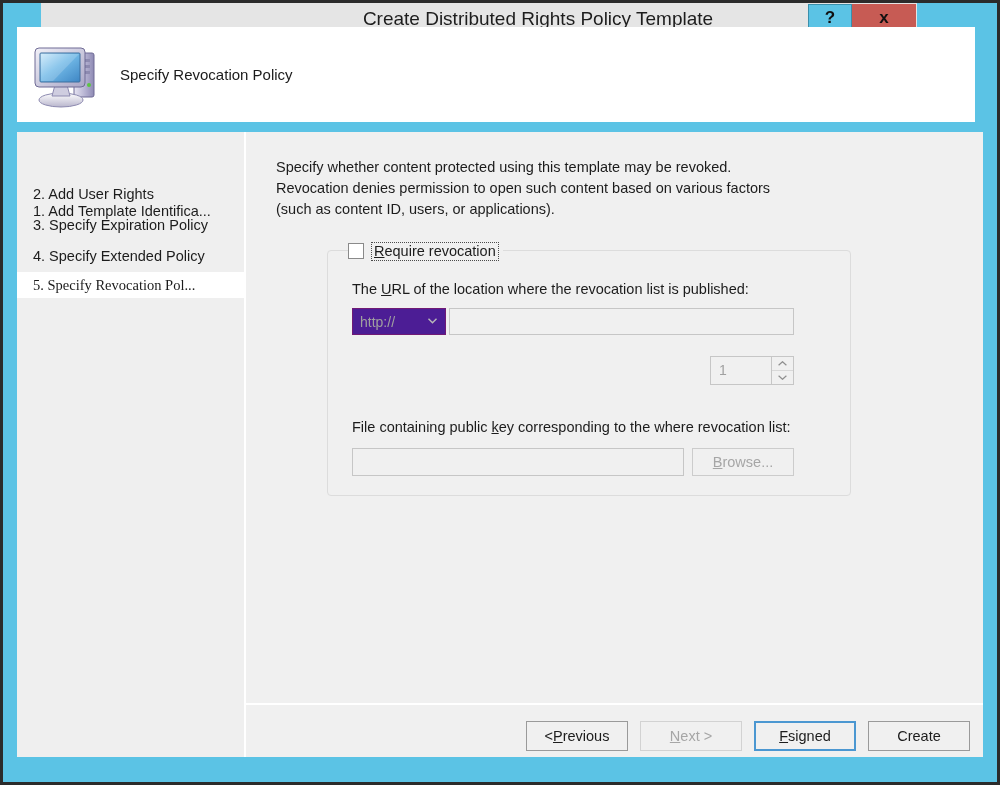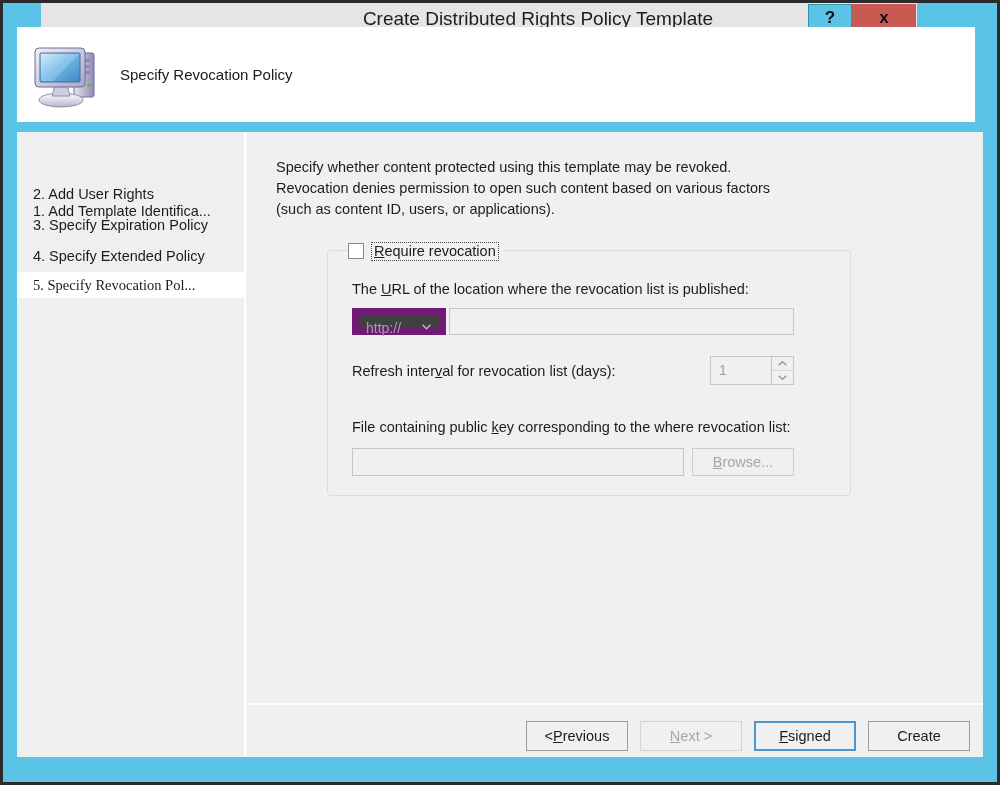--- a/index.html
+++ b/index.html
@@ -225,22 +225,22 @@
     color: #a0a0a0;
     line-height: 26px;
     padding-left: 7px;
     cursor: default;
     overflow: hidden;
     white-space: nowrap;
   }
   .combo {
     position: absolute;
     box-sizing: border-box;
-    border: 7px solid #701a75;
-    background: #404040;
+    border: 1px solid #701a75;
+    background: #4c1d95;
     cursor: default;
     text-decoration: underline;
   }
   .combo-text {
     position: absolute;
     left: 7px;
     top: 0;
     line-height: 26px;
     font-size: 14px;
     color: #a0a0a0;
@@ -431,21 +431,20 @@
           <div class="combo-text">http://</div>
           <div class="chev">
             <svg width="9" height="6" viewBox="0 0 9 6">
                 <path d="M0.5 0.8 L4.5 4.8 L8.5 0.8" fill="none" stroke="#b9b9b9" stroke-width="1.4"></path>
               </svg>
           </div>
         </div>
 
         <div class="tbox" style="left:121px; top:57px; width:345px; height:27px;"></div>
 
-        <div class="gb-label" style="left:24px; top:112px;"><span>Refresh inter</span><span class="u">v</span><span>al for revocation list (days):</span></div>
 
         <div class="spinner" style="left:382px; top:105px; width:84px; height:29px;">
           <div class="spin-val">1</div>
           <div class="spin-btns">
             <div class="spin-btn up">
               <svg width="9" height="5" viewBox="0 0 9 5">
                   <path d="M0.6 4.2 L4.5 0.7 L8.4 4.2" fill="none" stroke="#8f8f8f" stroke-width="1.2"></path>
                 </svg>
             </div>
             <div class="spin-btn down">

